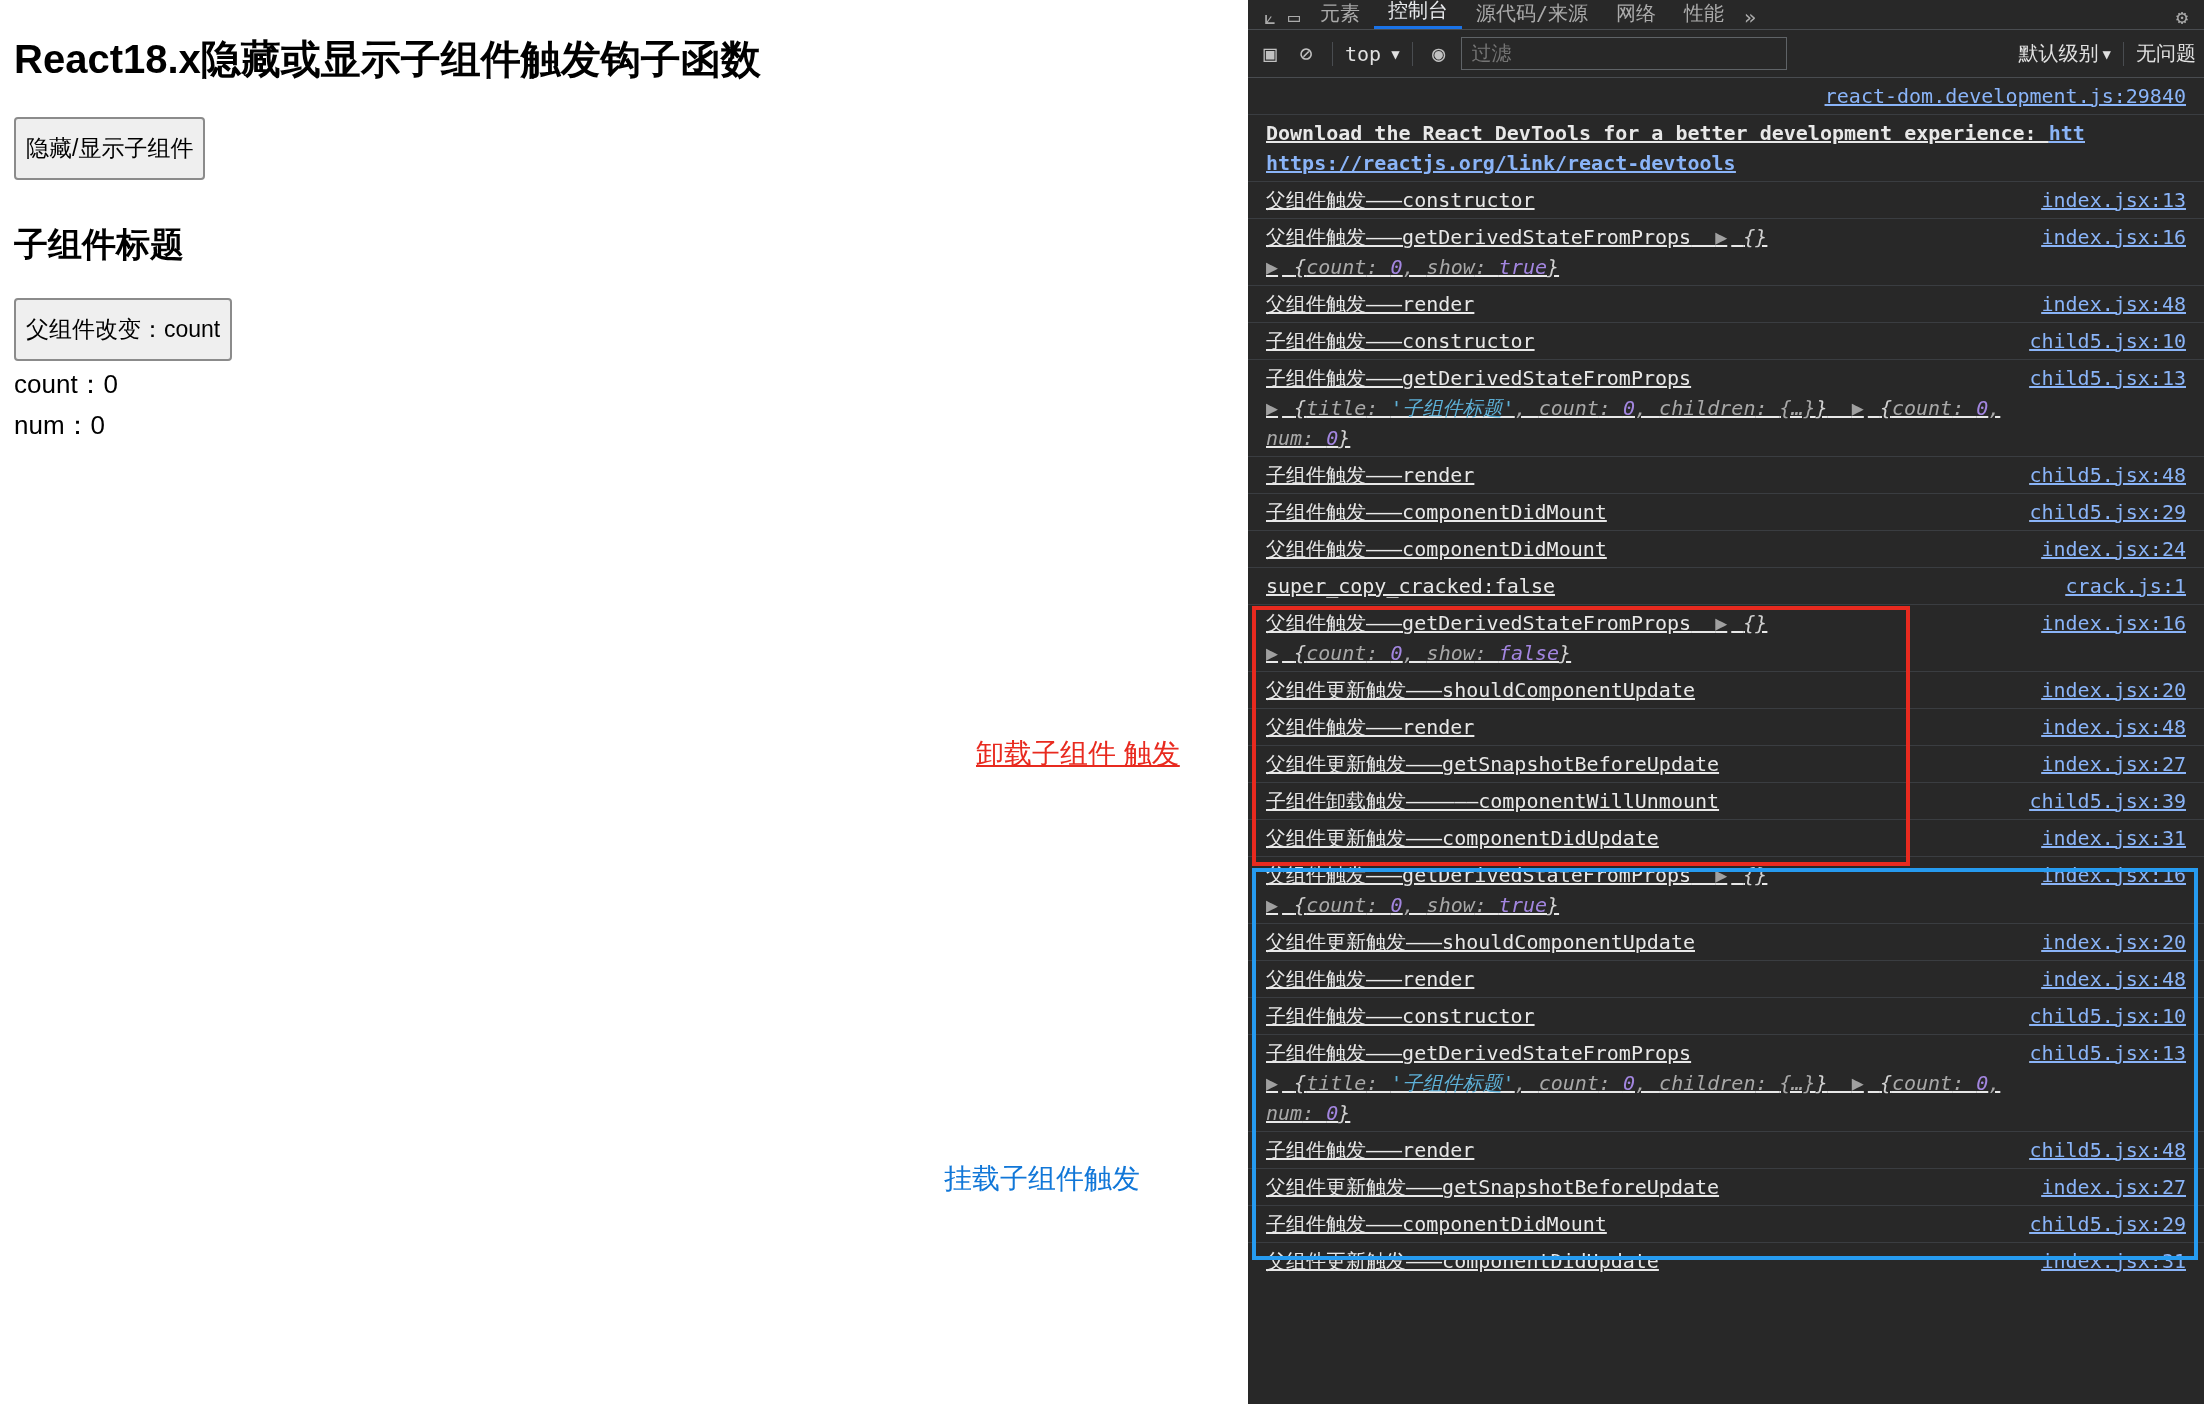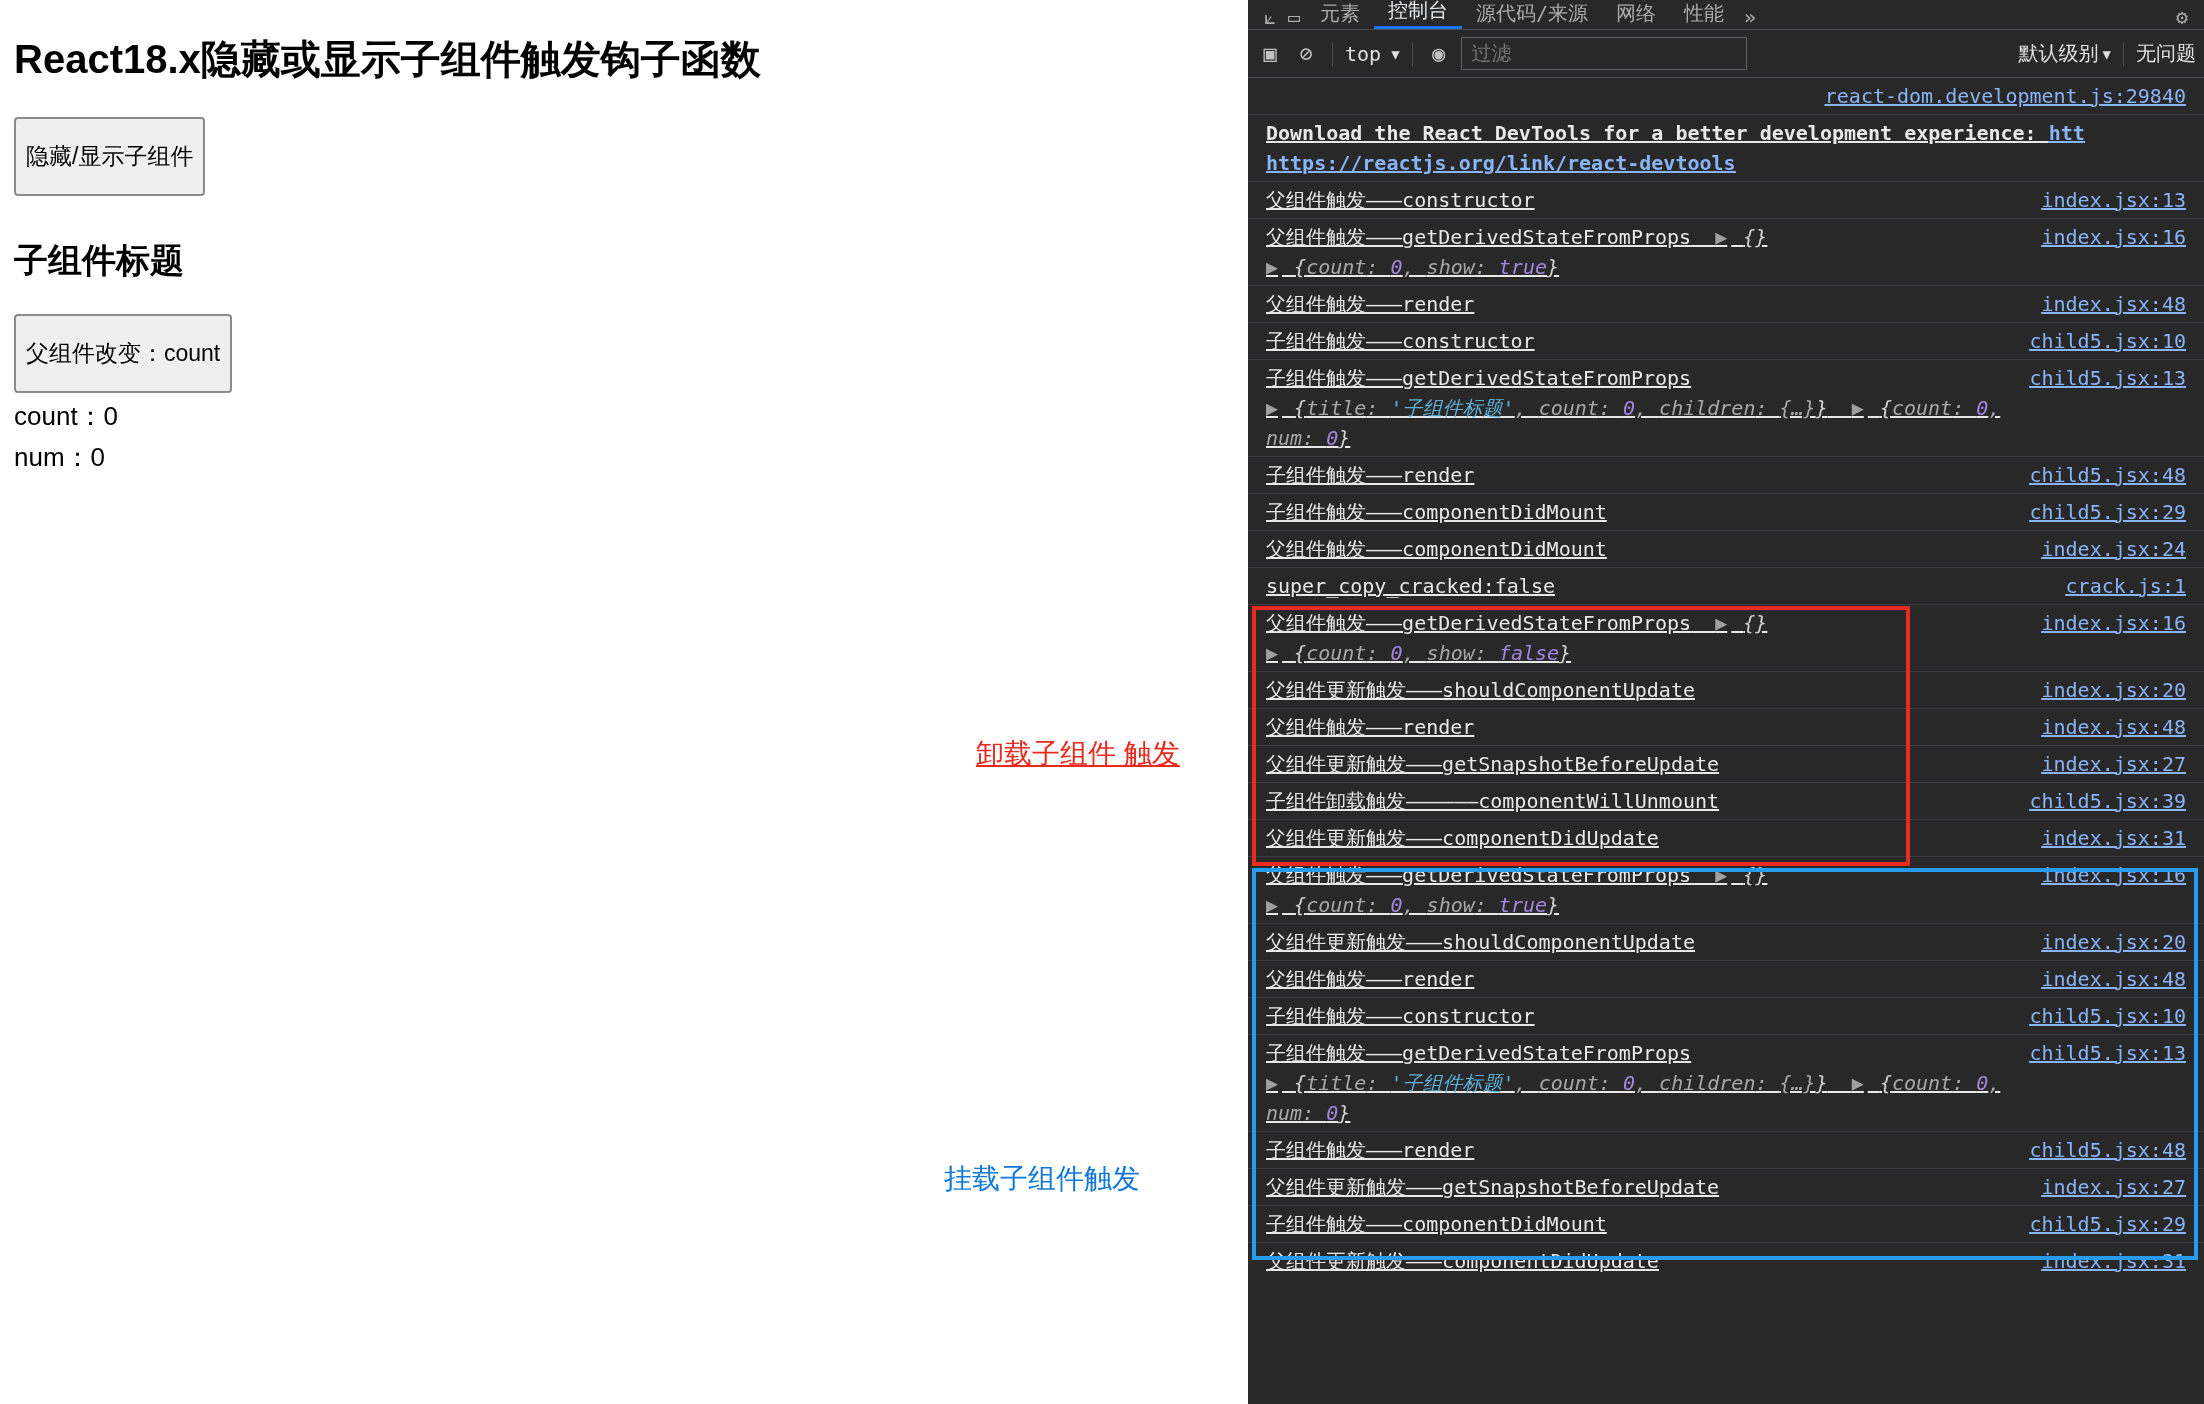--- a/index.html
+++ b/index.html
@@ -1,37 +1,37 @@
 <!DOCTYPE html>
 <html><head>
 <meta charset="utf-8">
 <style>
 * { margin:0; padding:0; box-sizing:border-box; }
 body { font-family: Arial, "PingFang SC", "Microsoft YaHei", sans-serif; font-size:14px; background:#fff; width:2204px; height:1404px; display:flex; }
 .left-pane { width:1248px; padding:14px; background:#fff; }
 .left-pane h1 { font-size:40px; font-weight:bold; margin:18px 0 30px 0; color:#000; }
 .left-pane h2 { font-size:34px; font-weight:bold; margin:42px 0 30px 0; color:#000; }
-.btn { font-family:inherit; font-size:23px; padding:22px 10px; background:#efefef; border:2px solid #8b8b8b; border-radius:4px; cursor:pointer; }
+.btn { font-family:inherit; font-size:23px; padding:14px 10px; background:#efefef; border:2px solid #8b8b8b; border-radius:4px; cursor:pointer; }
 .val-line { font-size:26px; margin:6px 0; }
 .annotation { position:absolute; font-size:28px; white-space:nowrap; }
 .anno-red { color:#e82a1f;text-decoration:underline; }
 .anno-blue { color:#1177d8; }
 
 .right-pane { flex:1; background:#282828; color:#e8e8e8; font-family:Menlo,Consolas,monospace; font-size:20px; position:relative; display:flex; flex-direction:column; }
 
 .dt-tabs { height:30px; background:#282828; border-bottom:1px solid #494c50; display:flex; align-items:flex-end; padding:0 10px; overflow:hidden; }
 .dt-tabs .tab { padding:5px 14px 2px; color:#ababab; font-size:20px; white-space:nowrap; }
 .dt-tabs .tab.active { color:#e8eaed; border-bottom:3px solid #1a73e8; }
 .dt-tabs .icon { color:#ababab; padding:0 6px; }
 
 .dt-toolbar { height:48px; background:#282828; border-bottom:1px solid #494c50; display:flex; align-items:center; padding:0 8px; gap:8px; }
 .dt-toolbar .tool-ico { color:#c1c1c1; width:28px; text-align:center; font-size:22px; }
 .dt-toolbar .sep { width:1px; height:24px; background:#494c50; margin:0 4px; }
 .dt-toolbar .top-sel { color:#e0e0e0; font-size:20px; display:flex; align-items:center; gap:4px;}
-.dt-toolbar input.filter { background:#282828; border:1px solid #5f6367; color:#e8e8e8; padding:4px 10px; font-size:20px; width:286px; border-radius:0; }
+.dt-toolbar input.filter { background:#282828; border:1px solid #5f6367; color:#e8e8e8; padding:4px 10px; font-size:20px; width:326px; border-radius:0; }
 .dt-toolbar .level-sel { color:#e0e0e0; font-size:20px; display:flex; align-items:center;}
 .dt-toolbar .noissue { color:#e0e0e0; font-size:20px; }
 
 .console-area { flex:1; overflow:hidden; position:relative;text-decoration:underline; }
 .con-row { border-top:1px solid #3a3d41; padding:3px 18px 3px 18px; display:flex; line-height:1.5; }
 .con-row.first { border-top:none; }
 .con-msg { flex:1; min-width:0; overflow:hidden; }
 .con-src { text-align:right; color:#8ab4f8; text-decoration:underline; padding-left:20px; white-space:nowrap; }
 .triangle { color:#a0a0a0; margin-right:4px; }
 .key-str { color:#5db0d7; }

